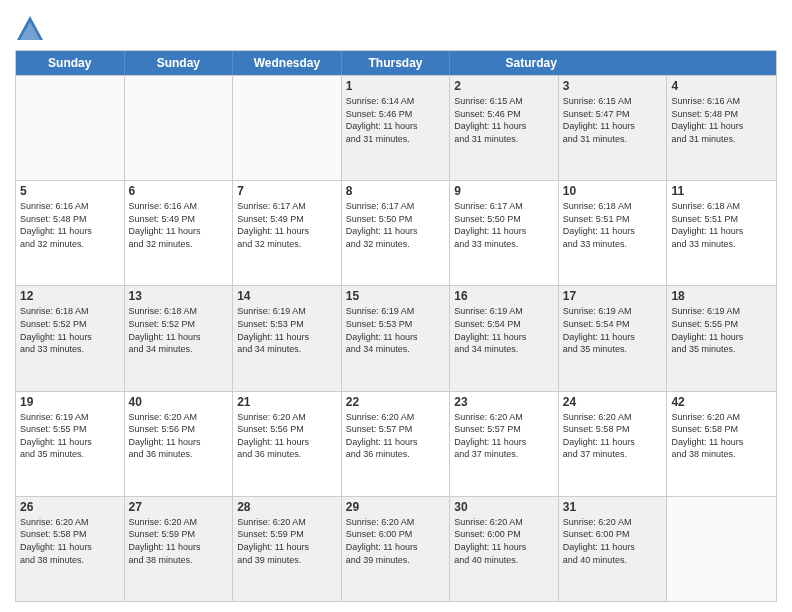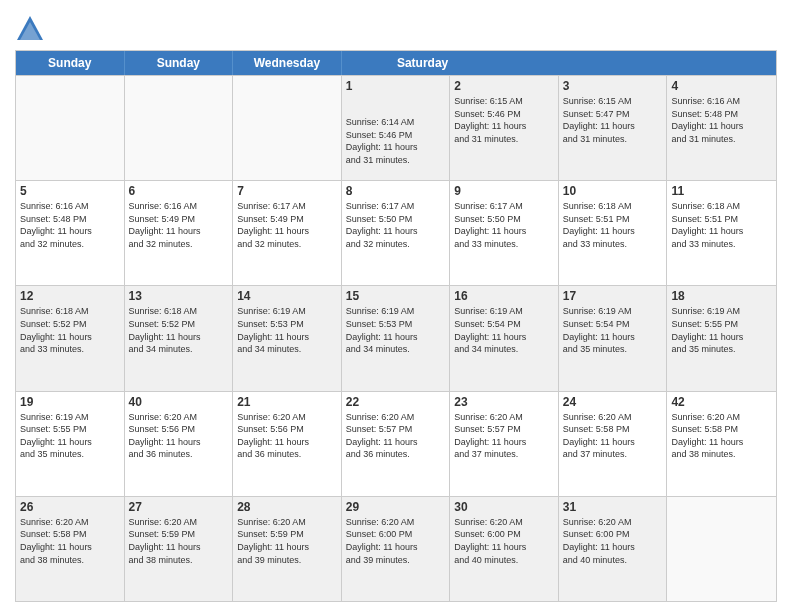--- a/index.html
+++ b/index.html
@@ -133,30 +133,31 @@
       <div class="month-title"></div>
       <div class="subtitle"></div>
     </div>
   </div>
 
   <div class="calendar">
     <div class="cal-header-row">
     <div class="cal-header-cell">Sunday</div>
         <div class="cal-header-cell">Sunday</div>
         <div class="cal-header-cell">Wednesday</div>
+        <div class="cal-header-cell">Thursday</div>
         <div class="cal-header-cell">Saturday</div>
       </div>
     <div class="cal-body">
     <div class="cal-week">
           <div class="cal-cell empty"></div>
           <div class="cal-cell empty"></div>
           <div class="cal-cell empty"></div>
           <div class="cal-cell shaded">
             <div class="day-number">1</div>
-            <div class="day-info" style="white-space: pre-line; margin-top: 21px;">Sunrise: 6:14 AM
+            <div class="day-info" style="white-space: pre-line;">Sunrise: 6:14 AM
 Sunset: 5:46 PM
 Daylight: 11 hours
 and 31 minutes.</div>
           </div>
           <div class="cal-cell shaded">
             <div class="day-number">2</div>
             <div class="day-info" style="white-space: pre-line;">Sunrise: 6:15 AM
 Sunset: 5:46 PM
 Daylight: 11 hours
 and 31 minutes.</div>

